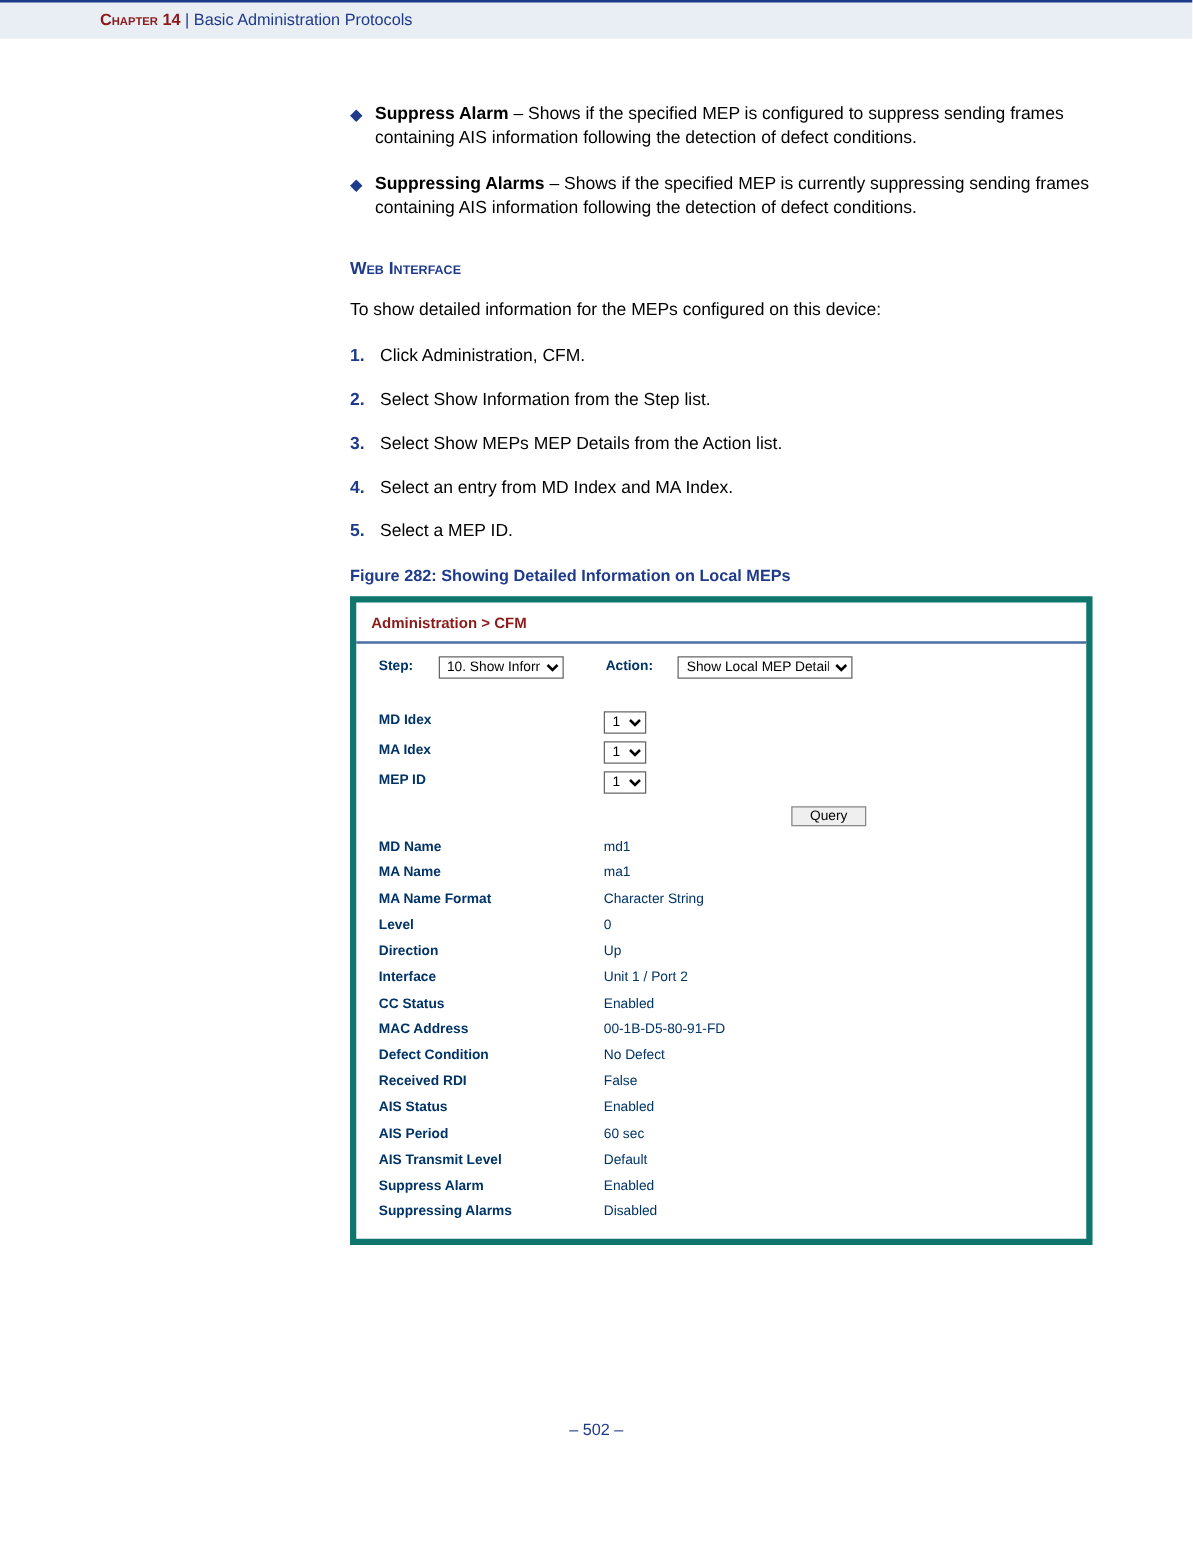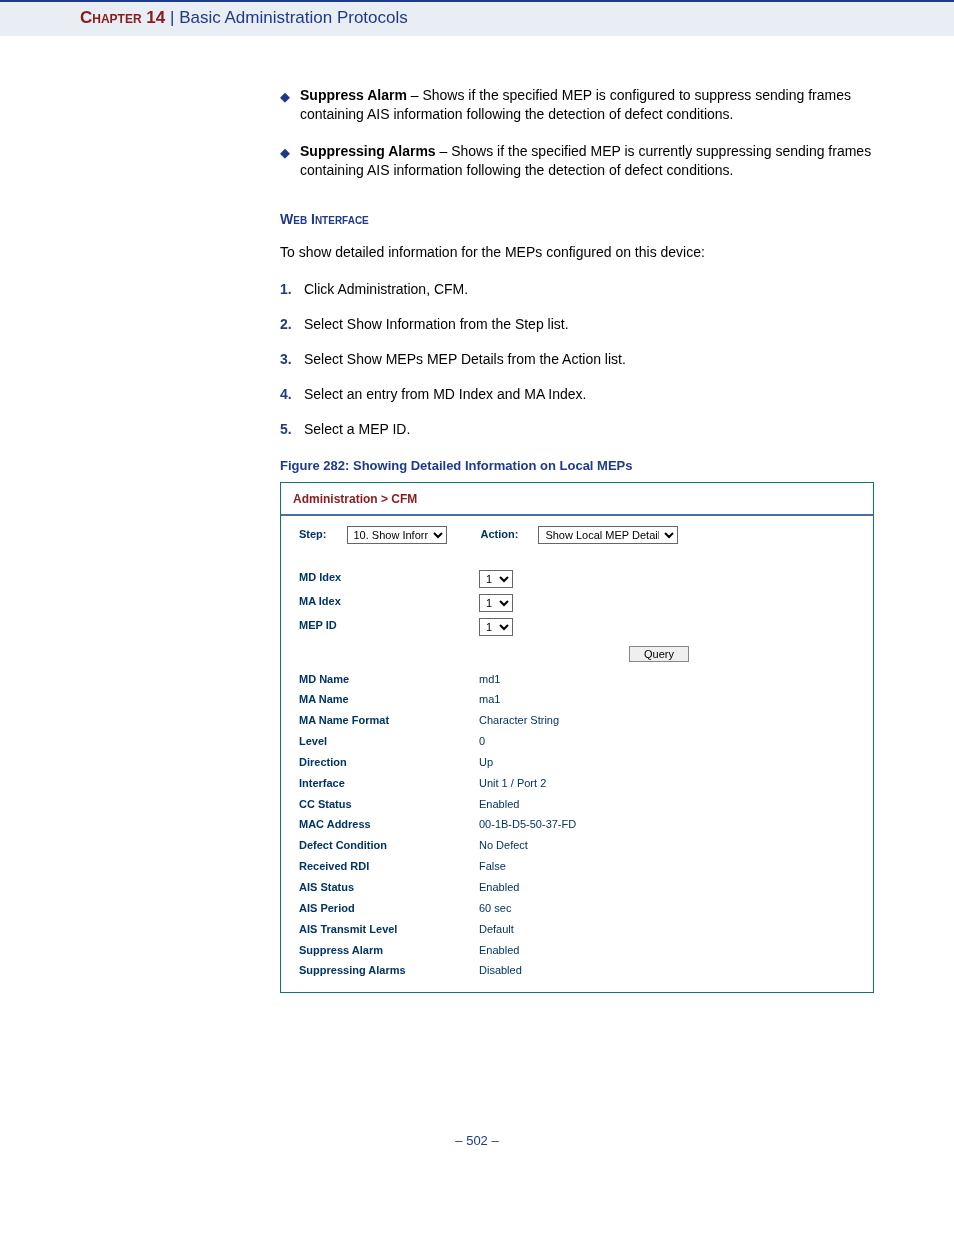--- a/index.html
+++ b/index.html
@@ -11,21 +11,21 @@
     color: #000;
   }
   .header-band {
     background: #e9edf4;
     border-top: 2px solid #1e3a8a;
     padding: 6px 0 8px 80px;
     width: 874px;
   }
   .chapter-line {
     color: #1e3a8a;
-    font-size: 17px;
+    font-size: 13px;
   }
   .chapter-label {
     font-weight: bold;
     color: #8b1a1a;
     font-variant: small-caps;
   }
   .sub-line {
     color: #1e3a8a;
     font-size: 13px;
     margin-top: 2px;
@@ -72,21 +72,21 @@
     flex-shrink: 0;
   }
   .figure-caption {
     color: #1e3a8a;
     font-weight: bold;
     font-size: 13px;
     margin-top: 18px;
     margin-bottom: 8px;
   }
   .ui-box {
-    border: 1px solid #0f766e;
+    border: 5px solid #0f766e;
     font-family: Arial, sans-serif;
     font-size: 11px;
     color: #000;
   }
   .ui-breadcrumb {
     color: #8b1a1a;
     font-weight: bold;
     font-size: 12px;
     padding: 8px 12px 6px 12px;
     border-bottom: 2px solid #4a6fa5;
@@ -248,21 +248,21 @@
       <div class="ui-row">
           <span class="ui-label">Interface</span>
           <span class="ui-value">Unit 1 / Port 2</span>
         </div>
       <div class="ui-row">
           <span class="ui-label">CC Status</span>
           <span class="ui-value">Enabled</span>
         </div>
       <div class="ui-row">
           <span class="ui-label">MAC Address</span>
-          <span class="ui-value">00-1B-D5-50-37-FD</span>
+          <span class="ui-value">00-1B-D5-80-91-FD</span>
         </div>
       <div class="ui-row">
           <span class="ui-label">Defect Condition</span>
           <span class="ui-value">No Defect</span>
         </div>
       <div class="ui-row">
           <span class="ui-label">Received RDI</span>
           <span class="ui-value">False</span>
         </div>
       <div class="ui-row">

